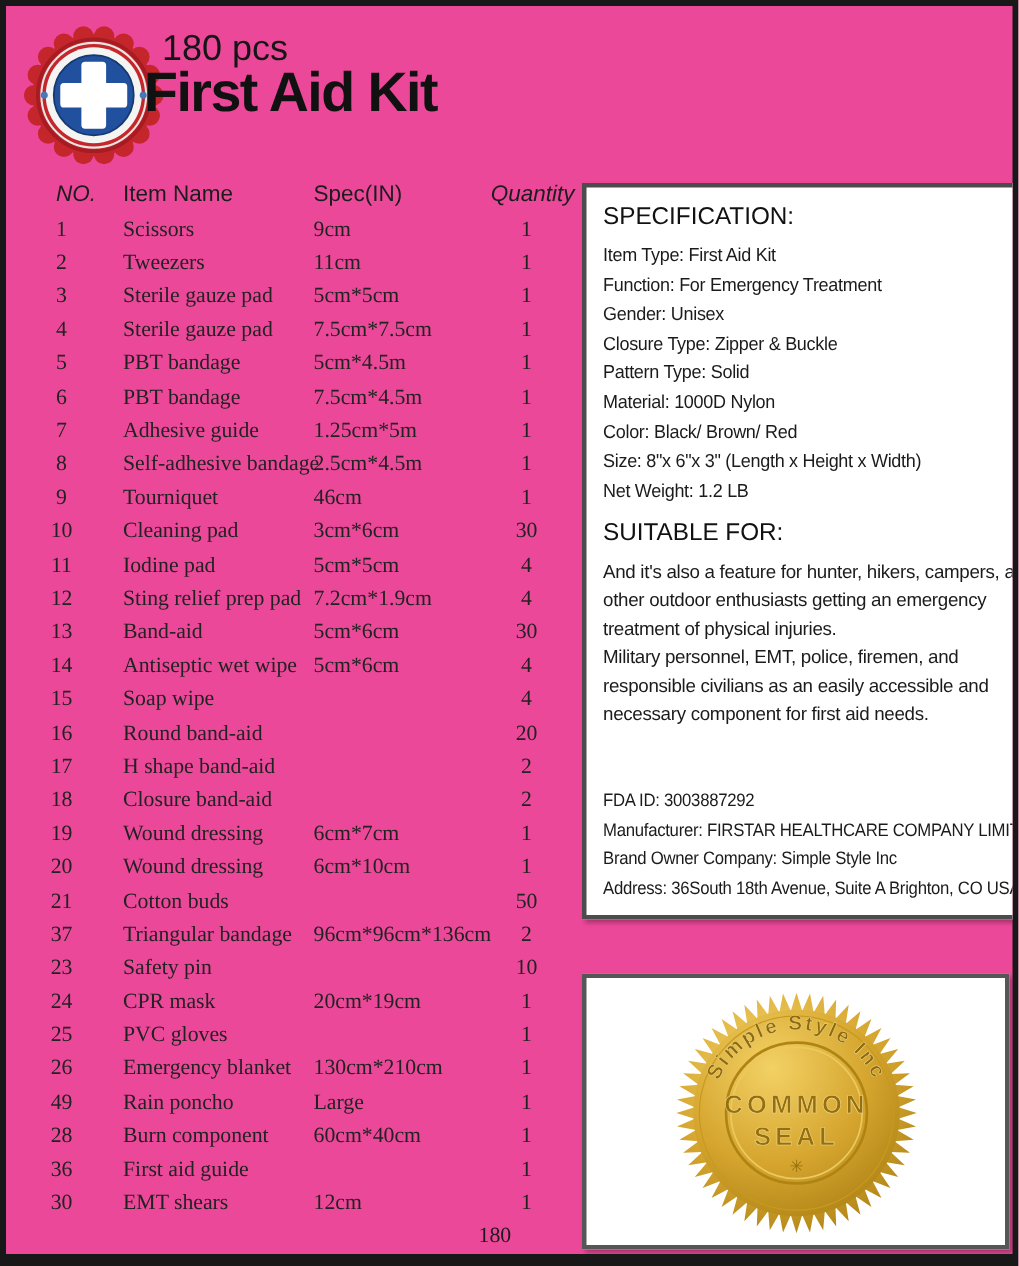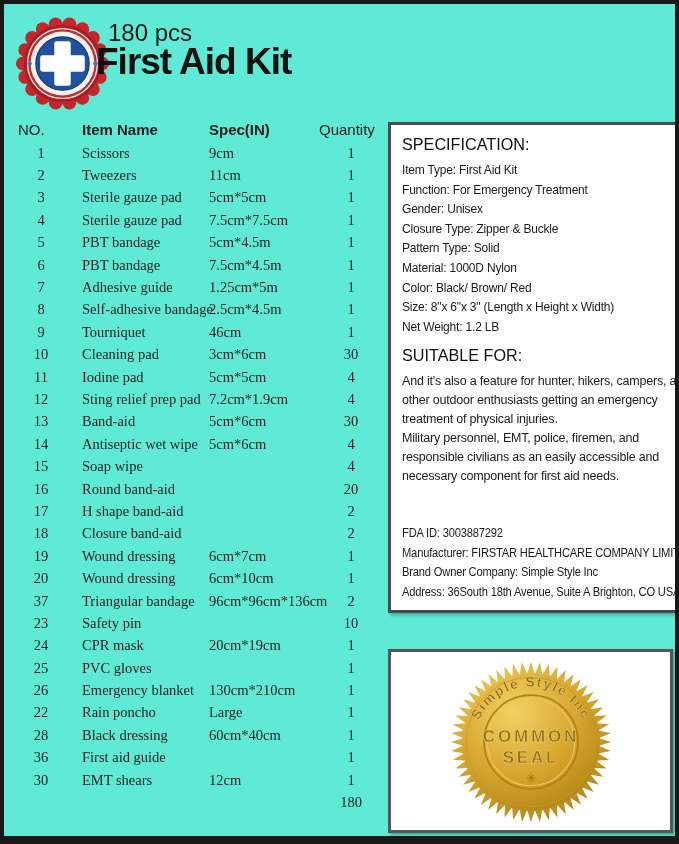--- a/index.html
+++ b/index.html
@@ -2,41 +2,41 @@
 <html><head>
 <meta charset="utf-8">
 <style>
   html,body{margin:0;padding:0;background:#fff;}
   .frame{
     position:relative;
     width:679px;height:844px;
     box-sizing:border-box;
     border:4px solid #181818;
     border-bottom-width:8px;
-    background:#5eead4;
+    background:#ec4899;
     font-family:"Liberation Sans",sans-serif;
     color:#1b1b1b;
     overflow:hidden;
   }
   
   .logo{position:absolute;left:10px;top:11px;}
   .pieces{position:absolute;left:104px;top:15px;font-size:24px;color:#161616;}
   .title{position:absolute;left:92px;top:37px;font-size:37px;font-weight:700;letter-spacing:-1px;color:#111;}
   
   .items{position:absolute;left:14px;top:112px;width:372px;}
   .thead,.row,.trow{display:grid;grid-template-columns:46px 127px 128px 64px;align-items:center;}
   .thead{height:26px;font-size:15px;color:#1c1c1c;}
-  .thead .c-no,.thead .c-qty{text-align:left;}
-  .thead .c-name,.thead .c-spec{padding-left:18px;font-weight:bold;}
+  .thead .c-no,.thead .c-qty{text-align:right;font-style:italic;}
+  .thead .c-name,.thead .c-spec{padding-left:18px;}
   .row{height:22.4px;font-family:"Liberation Serif",serif;font-size:14.5px;color:#222;}
   .row .c-no{text-align:center;}
   .row .c-name,.row .c-spec{padding-left:18px;white-space:nowrap;}
   .row .c-qty{text-align:center;}
   .trow{height:22.4px;font-family:"Liberation Serif",serif;font-size:14.5px;}
-  .trow .c-qty{text-align:center;}
+  .trow .c-qty{}
   
   .spec-panel{
     position:absolute;left:384px;top:118px;width:317px;height:491px;
     box-sizing:border-box;border:3px solid #4c4c4c;background:#fff;
     box-shadow:2px 2px 3px rgba(0,0,0,.28);
     padding:8px 11px;font-size:12.5px;color:#1b1b1b;
   }
   .panel-heading{font-size:16.2px;margin:2px 0 7px 0;color:#111;}
   .spec-lines div{line-height:19.6px;letter-spacing:-.2px;white-space:nowrap;transform:scaleX(.96);transform-origin:0 50%;}
   .suit-head{margin-top:9px;}
@@ -232,20 +232,26 @@
       <div class="c-qty">1</div>
     </div>
 
     <div class="row">
       <div class="c-no">20</div>
       <div class="c-name">Wound dressing</div>
       <div class="c-spec">6cm*10cm</div>
       <div class="c-qty">1</div>
     </div>
 
+    <div class="row">
+      <div class="c-no">21</div>
+      <div class="c-name">Cotton buds</div>
+      <div class="c-spec"></div>
+      <div class="c-qty">50</div>
+    </div>
 
     <div class="row">
       <div class="c-no">37</div>
       <div class="c-name">Triangular bandage</div>
       <div class="c-spec">96cm*96cm*136cm</div>
       <div class="c-qty">2</div>
     </div>
 
     <div class="row">
       <div class="c-no">23</div>
@@ -269,29 +275,29 @@
     </div>
 
     <div class="row">
       <div class="c-no">26</div>
       <div class="c-name">Emergency blanket</div>
       <div class="c-spec">130cm*210cm</div>
       <div class="c-qty">1</div>
     </div>
 
     <div class="row">
-      <div class="c-no">22</div>
+      <div class="c-no">49</div>
       <div class="c-name">Rain poncho</div>
       <div class="c-spec">Large</div>
       <div class="c-qty">1</div>
     </div>
 
     <div class="row">
       <div class="c-no">28</div>
-      <div class="c-name">Black dressing</div>
+      <div class="c-name">Burn component</div>
       <div class="c-spec">60cm*40cm</div>
       <div class="c-qty">1</div>
     </div>
 
     <div class="row">
       <div class="c-no">36</div>
       <div class="c-name">First aid guide</div>
       <div class="c-spec"></div>
       <div class="c-qty">1</div>
     </div>

